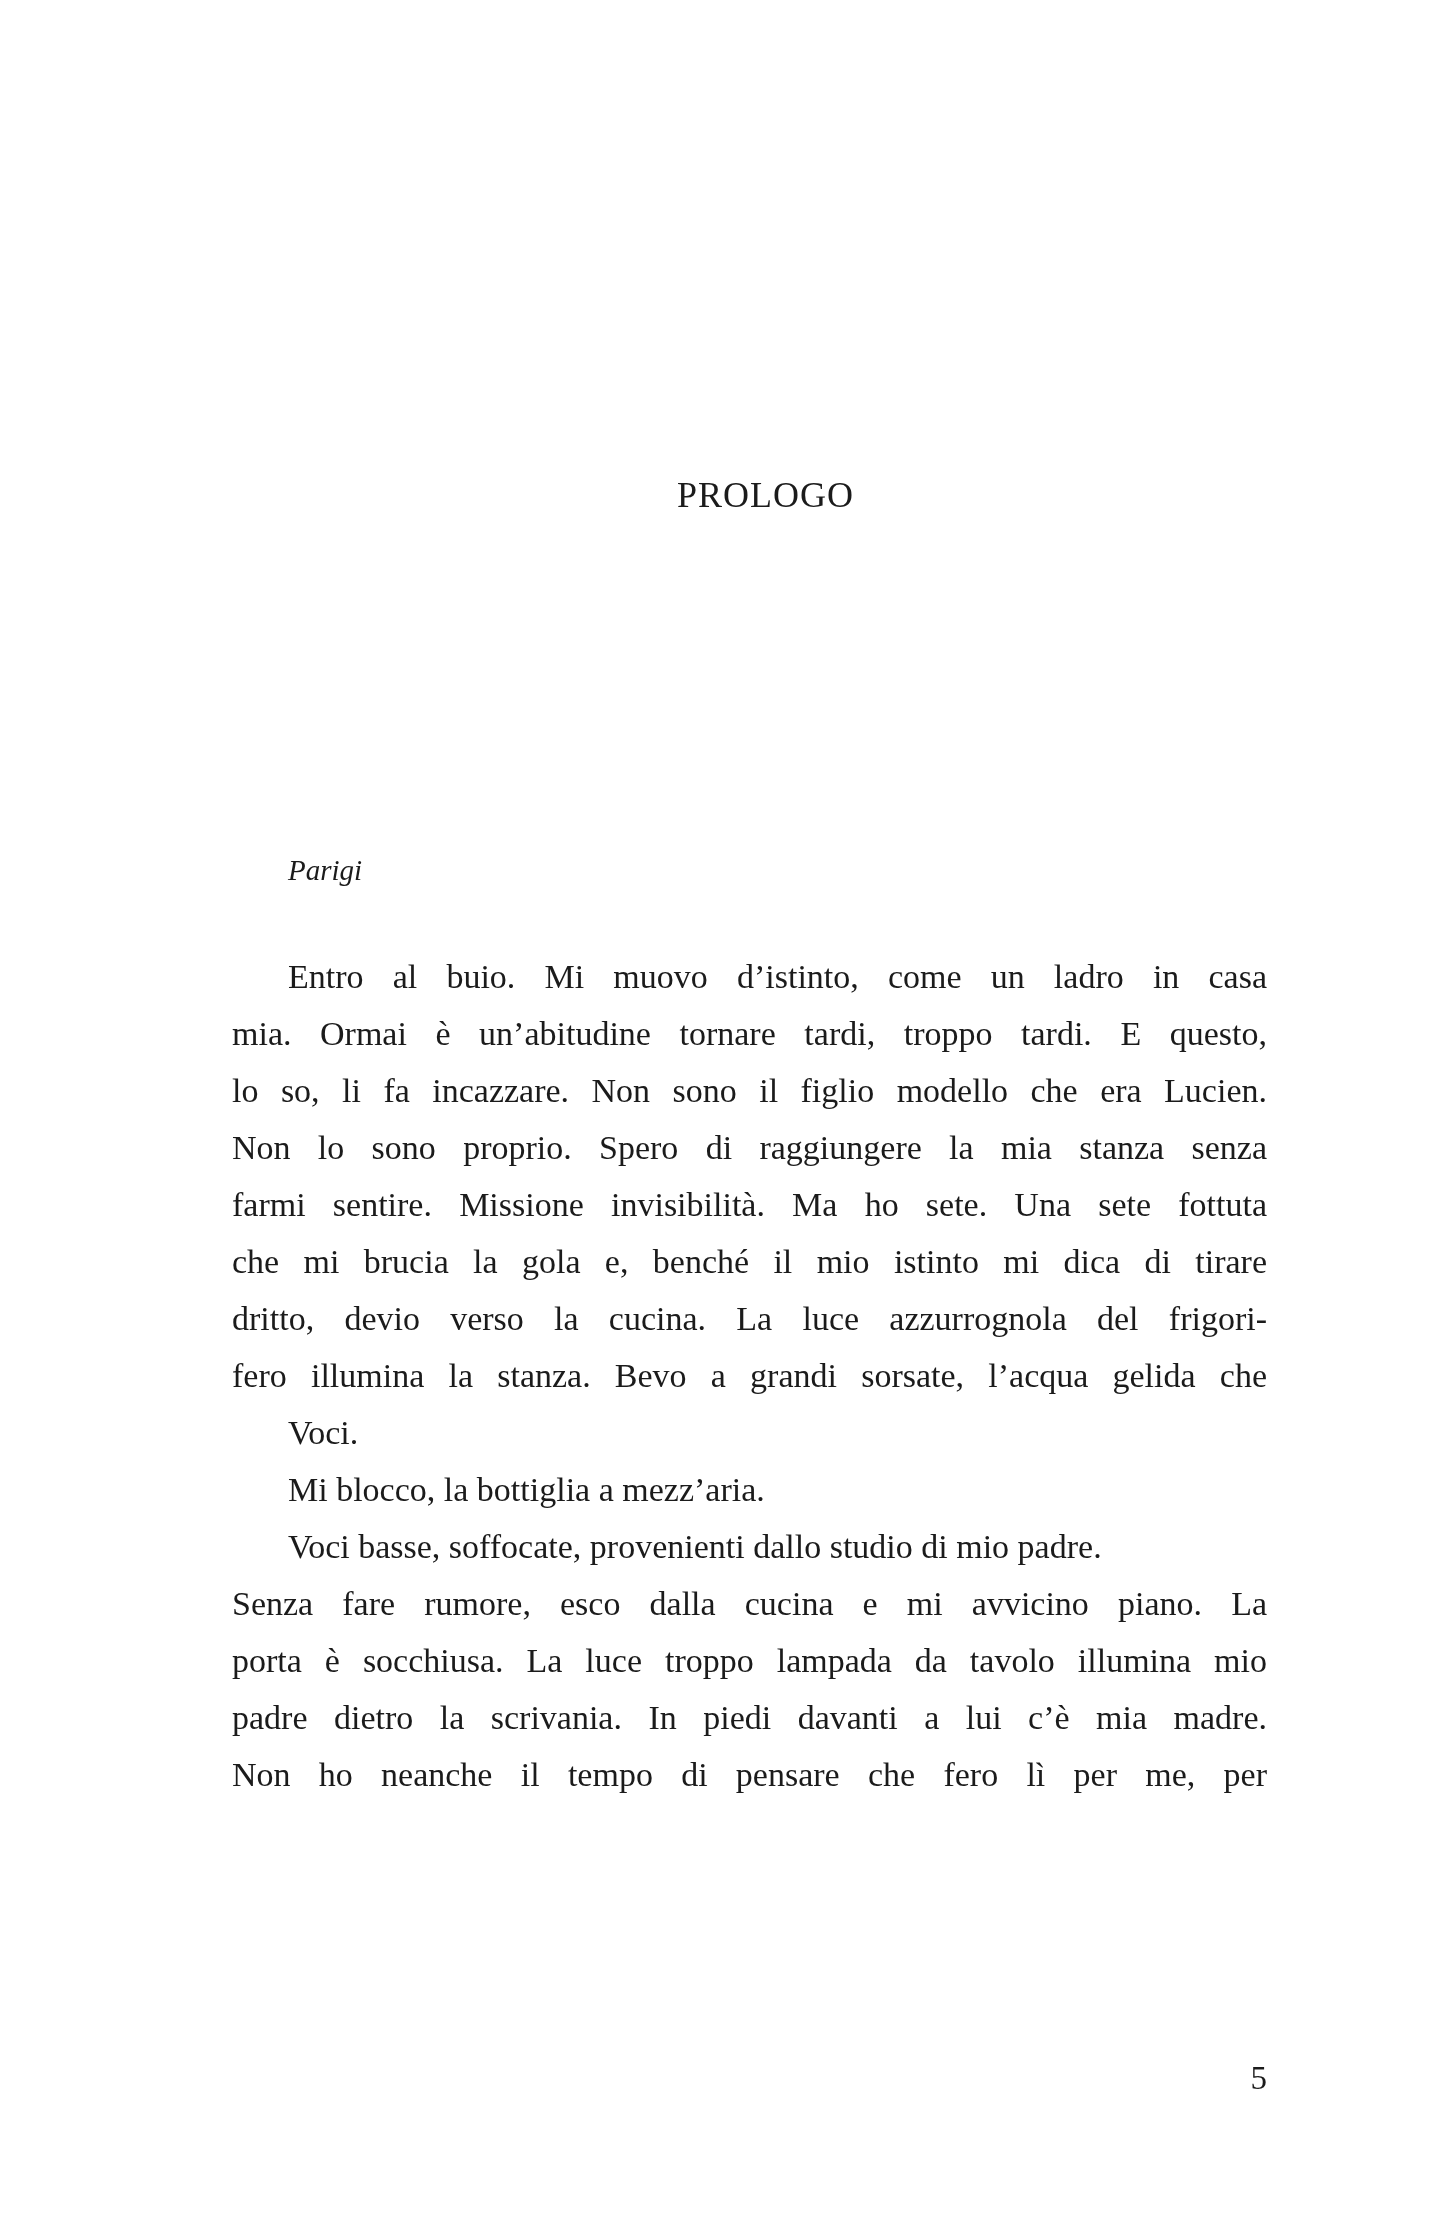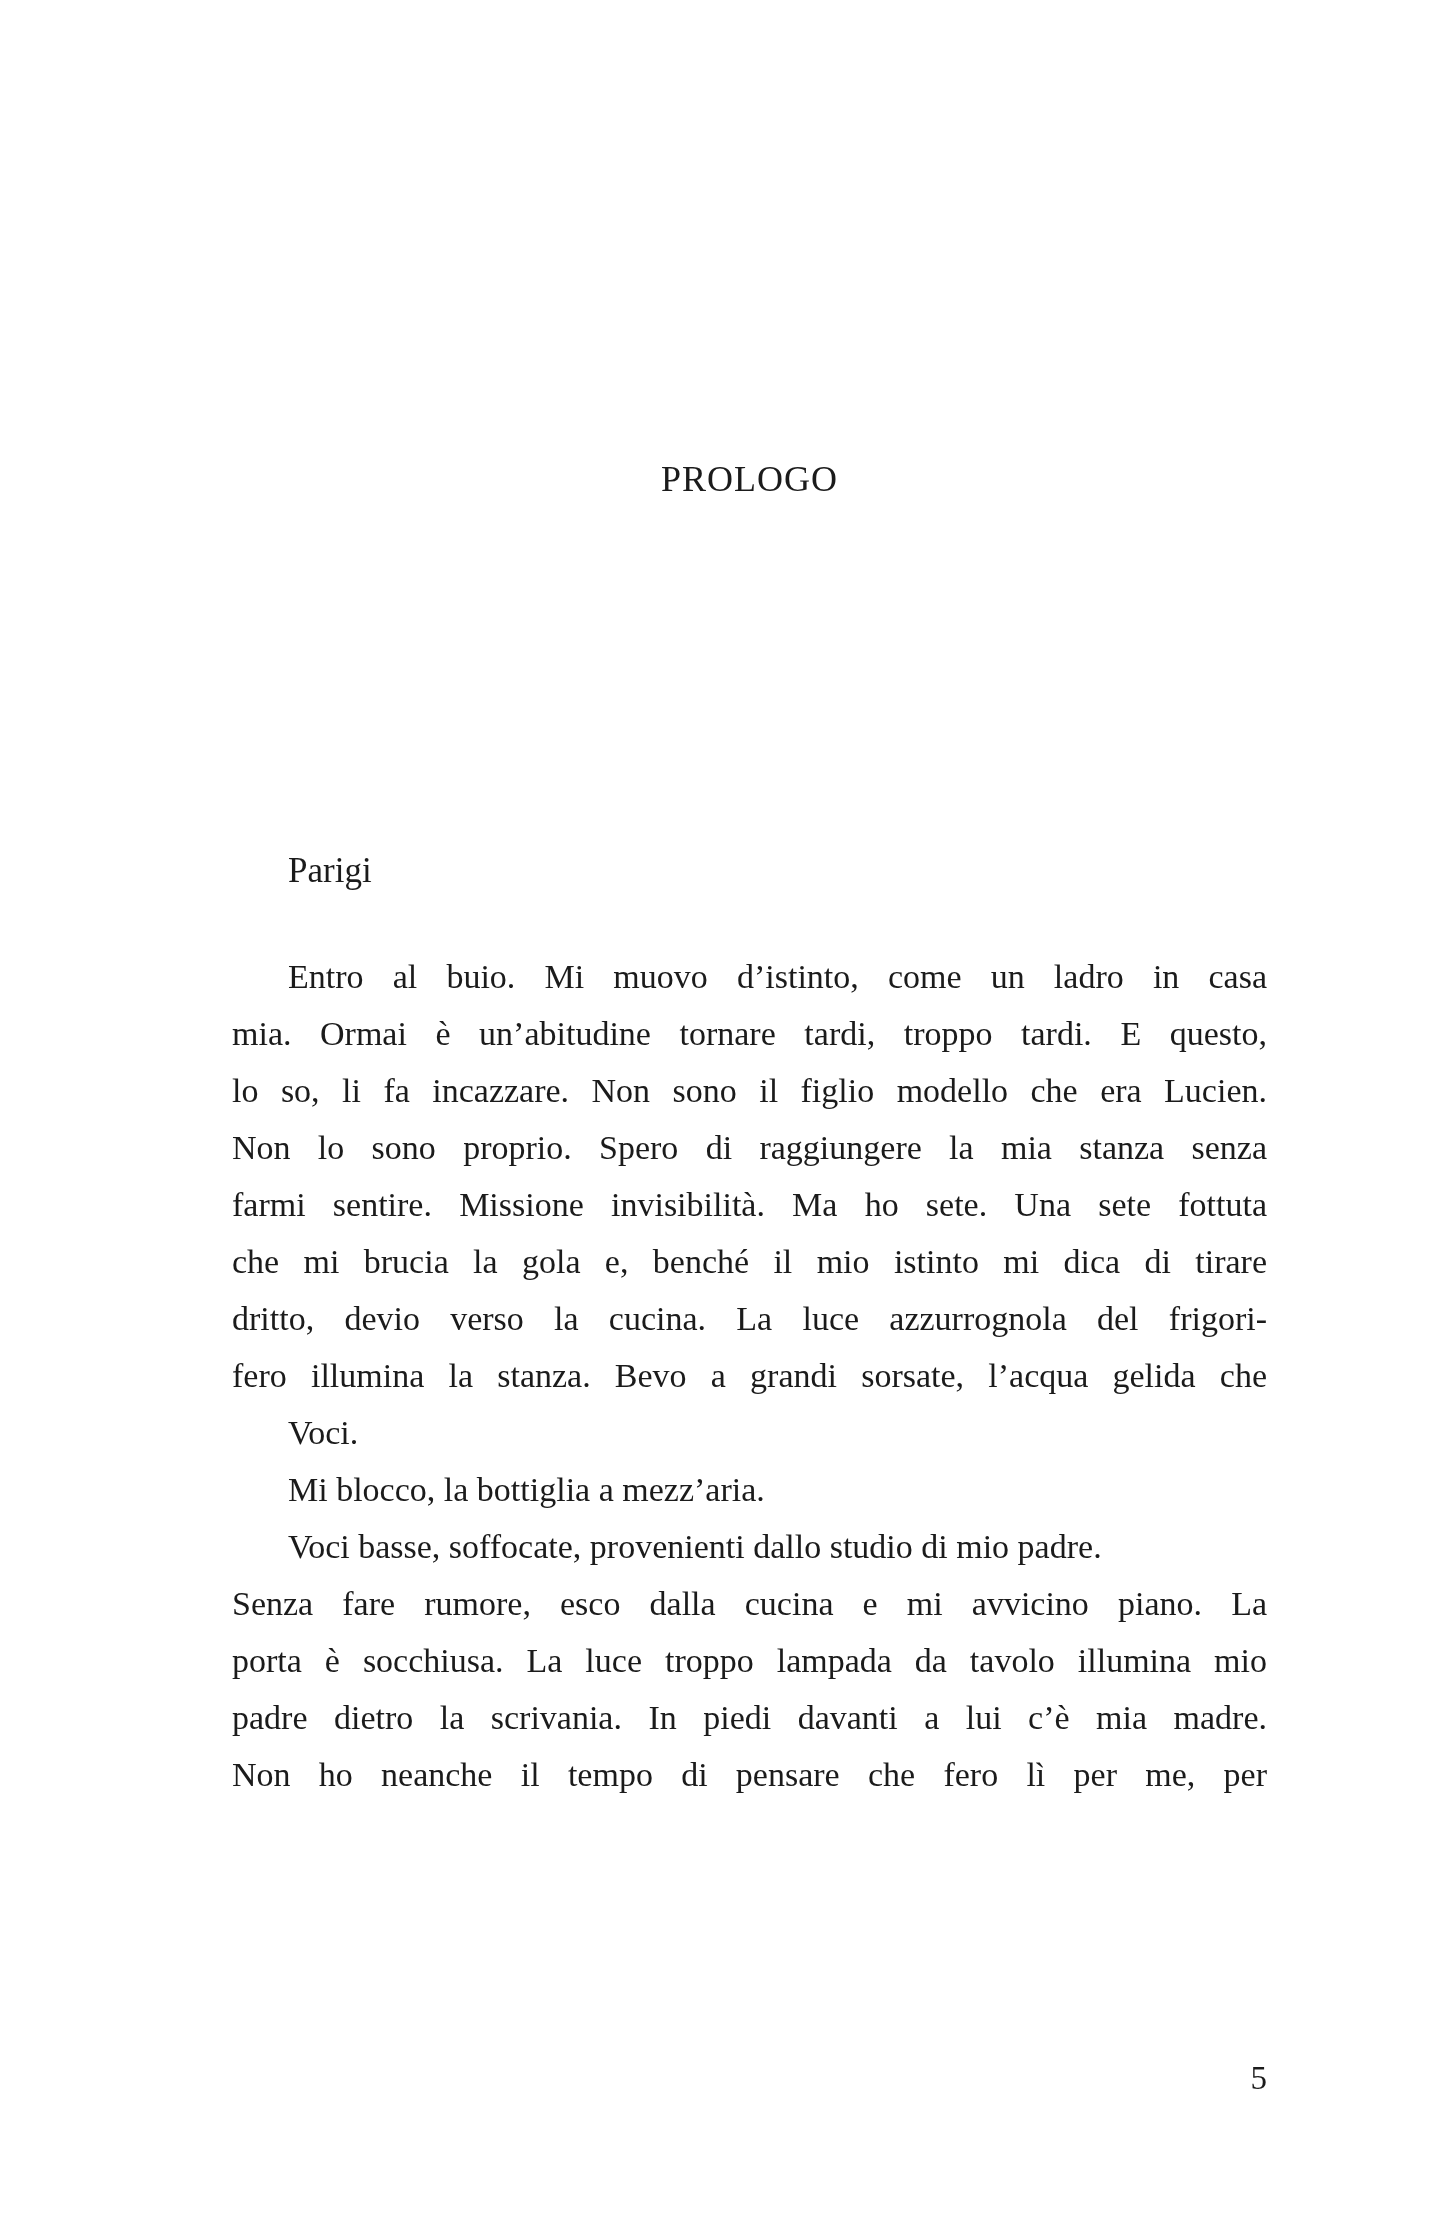--- a/index.html
+++ b/index.html
@@ -14,33 +14,34 @@
     background: #ffffff;
     font-family: "Liberation Serif", "DejaVu Serif", serif;
     color: #1b1b1b;
     overflow: hidden;
   }
   .title {
     position: absolute;
     top: 461px;
     left: 232px;
     width: 1035px;
-    margin: 0;
+    margin: 16px;
     font-size: 36px;
     font-weight: normal;
     line-height: 36px;
     letter-spacing: 1px;
     text-align: center;
   }
   .section-label {
     position: absolute;
     top: 853px;
     left: 288px;
-    font-size: 35px;
+    font-size: 29px;
     line-height: 35px;
+    font-style: italic;
   }
   .body-text {
     position: absolute;
     top: 948px;
     left: 232px;
     width: 1035px;
     font-size: 34px;
     line-height: 57px;
   }
   .line {

